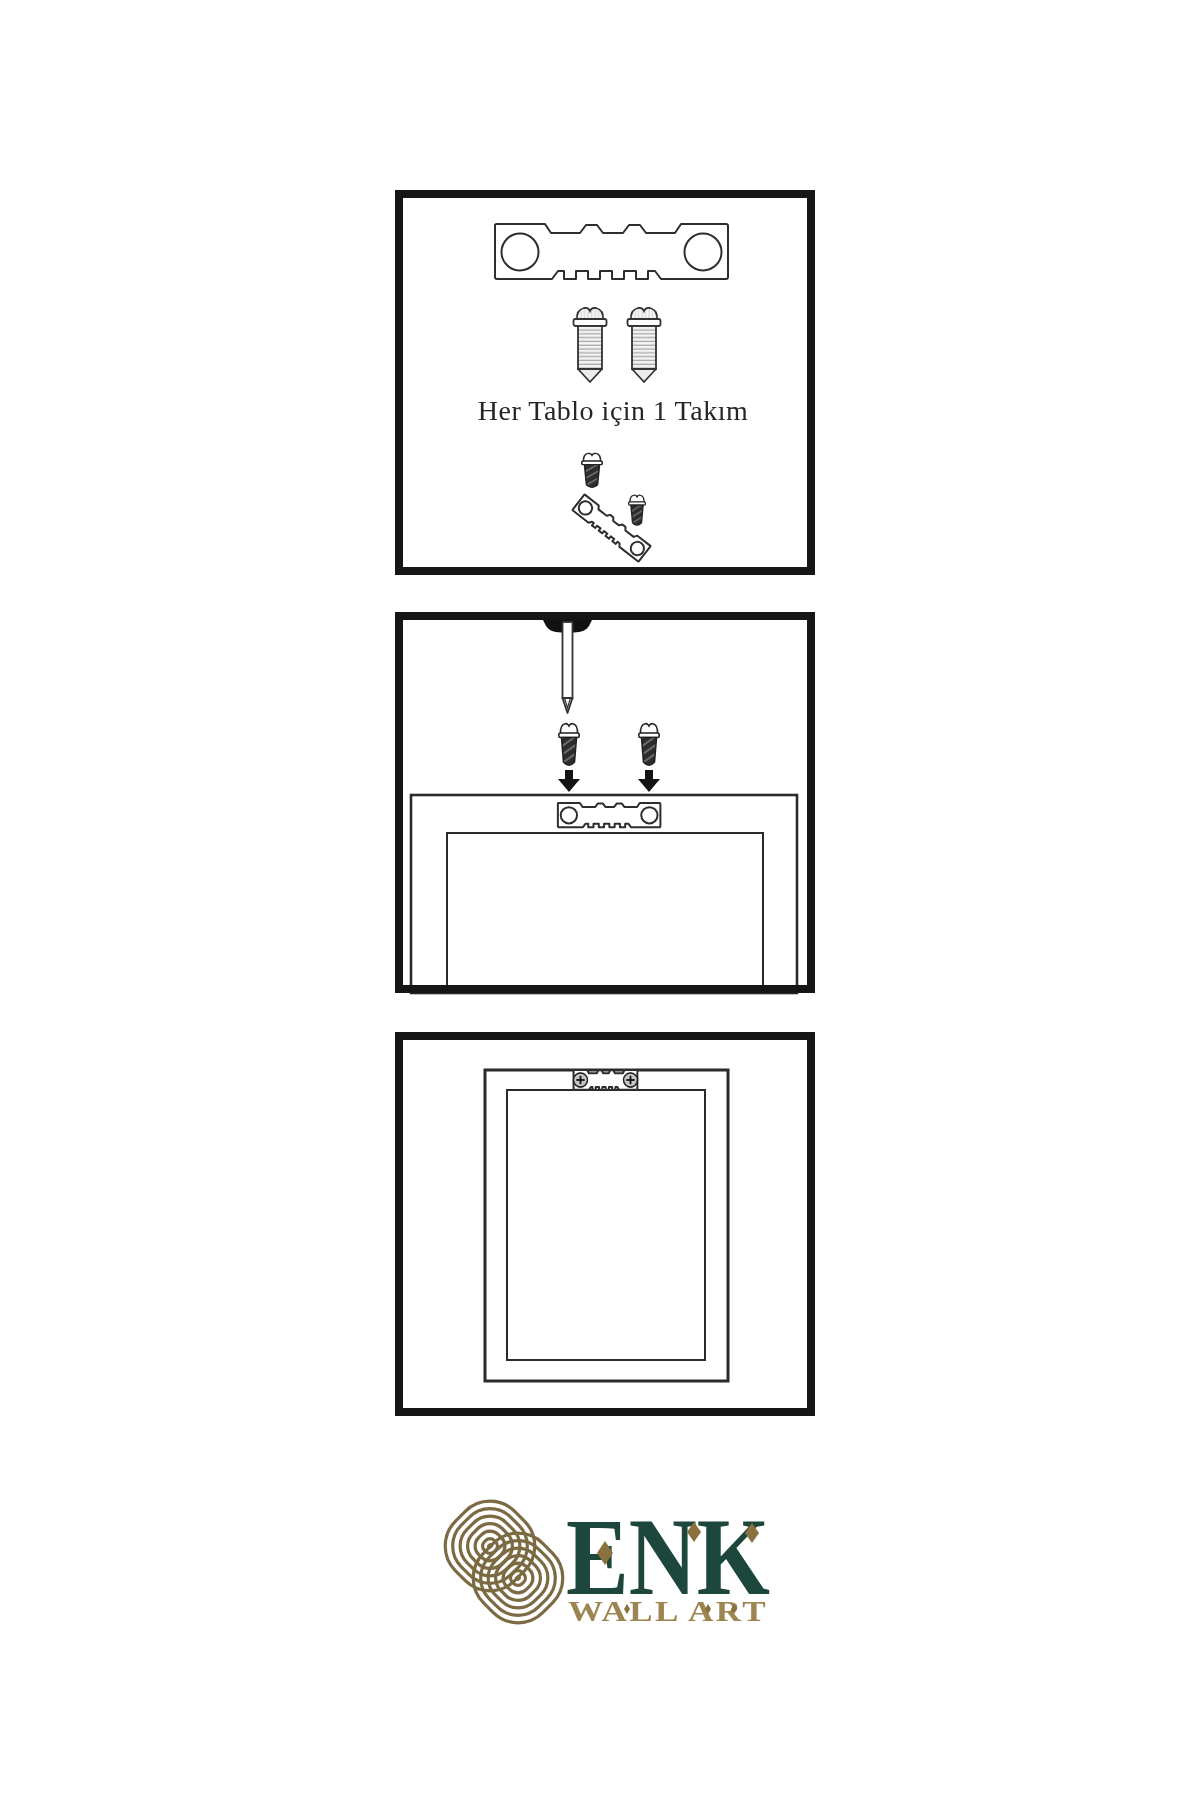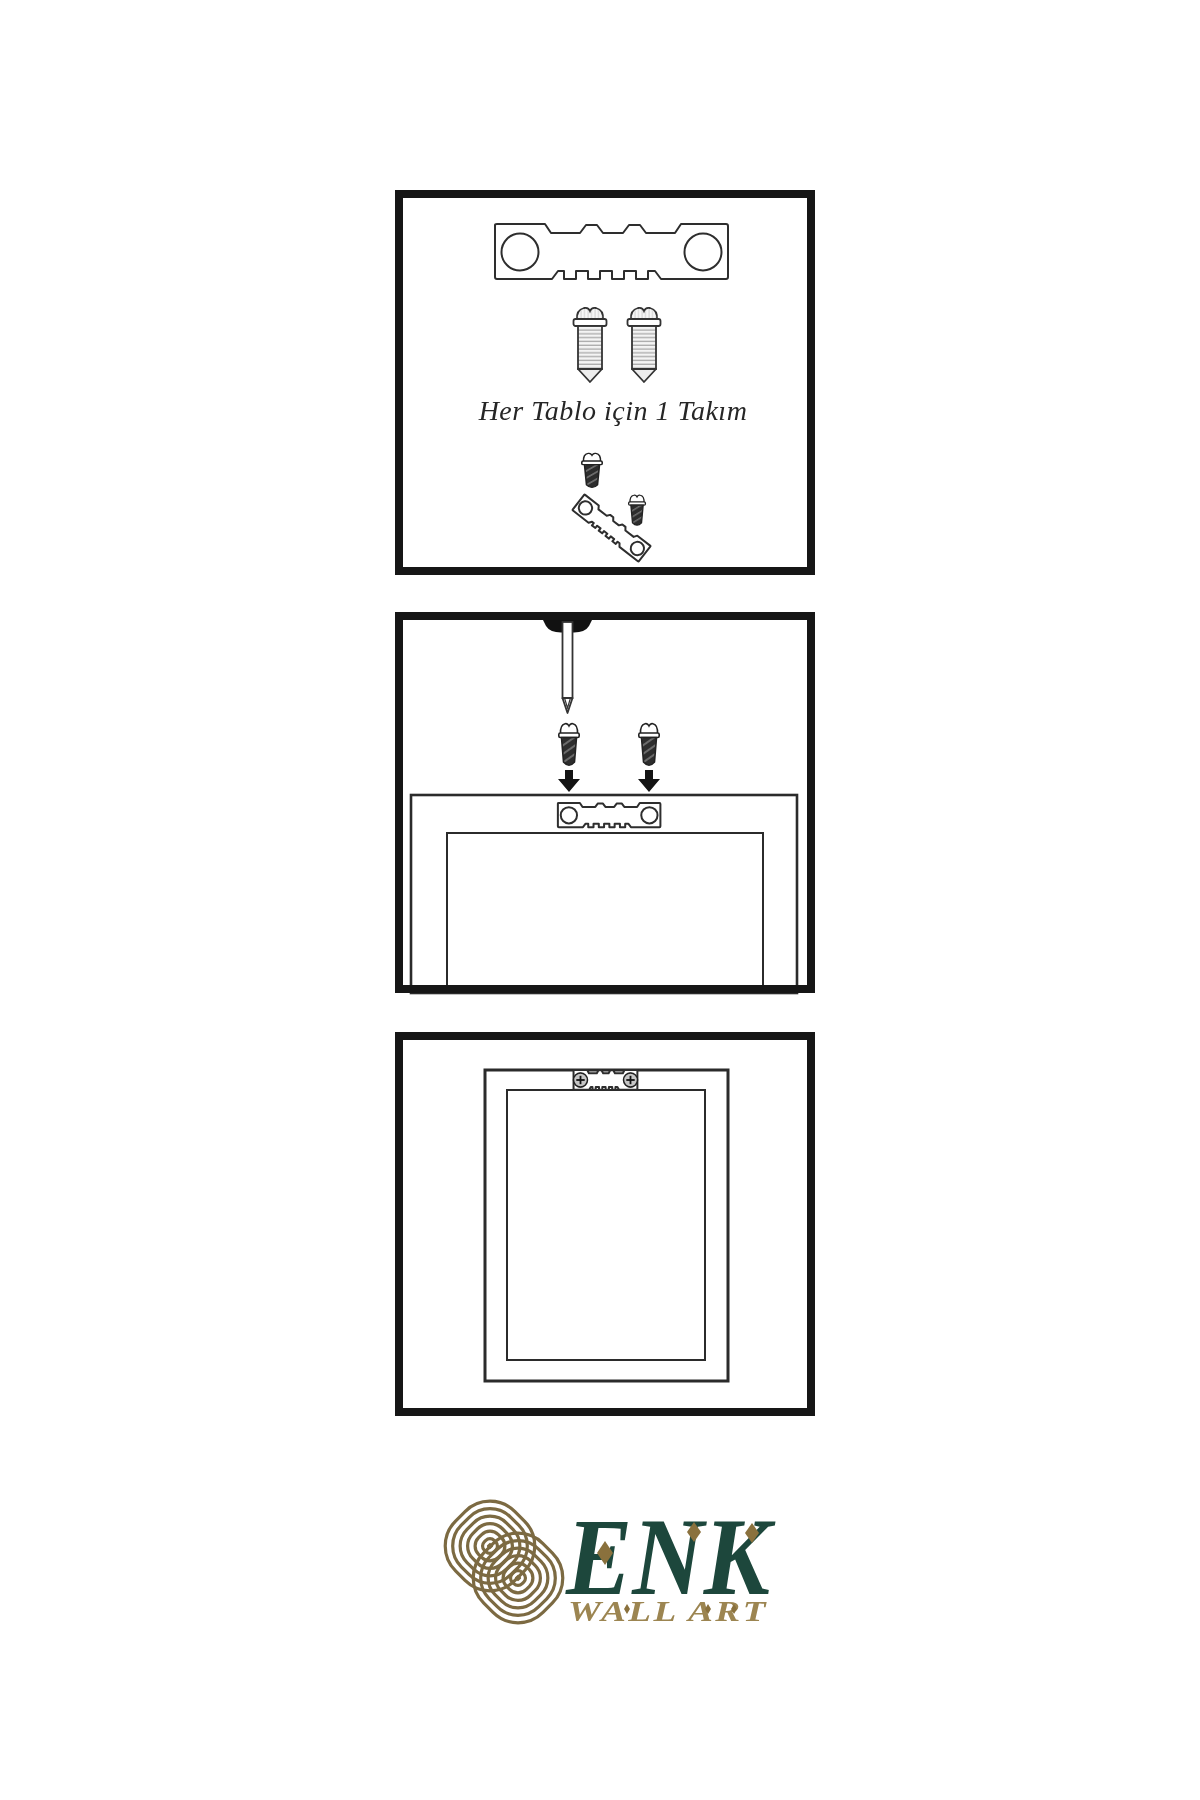--- a/index.html
+++ b/index.html
@@ -1,17 +1,17 @@
 <!DOCTYPE html>
 <html><head>
 <meta charset="utf-8">
 <style>
   html,body{margin:0;padding:0;background:#ffffff;}
   .page{position:relative;width:1200px;height:1800px;background:#ffffff;overflow:hidden;
-        font-family:"Liberation Serif", serif;font-style:italic;}
+        font-family:"Liberation Serif", serif;}
   .art{position:absolute;left:0;top:0;width:1200px;height:1800px;z-index:1;}
   .panel{position:absolute;left:395px;width:404px;border:8px solid #161616;background:transparent;z-index:2;}
   .panel.p1{top:190px;height:369px;}
   .panel.p2{top:612px;height:365px;}
   .panel.p3{top:1032px;height:368px;}
   svg text{font-family:"Liberation Serif", serif;}
   .caption-text{font-size:28px;fill:#262626;letter-spacing:0.5px;}
   .brand-text{font-size:110px;font-weight:bold;fill:#1d473c;}
   .tagline-text{font-size:29px;font-weight:bold;fill:#9c8551;letter-spacing:2px;}
 </style>

